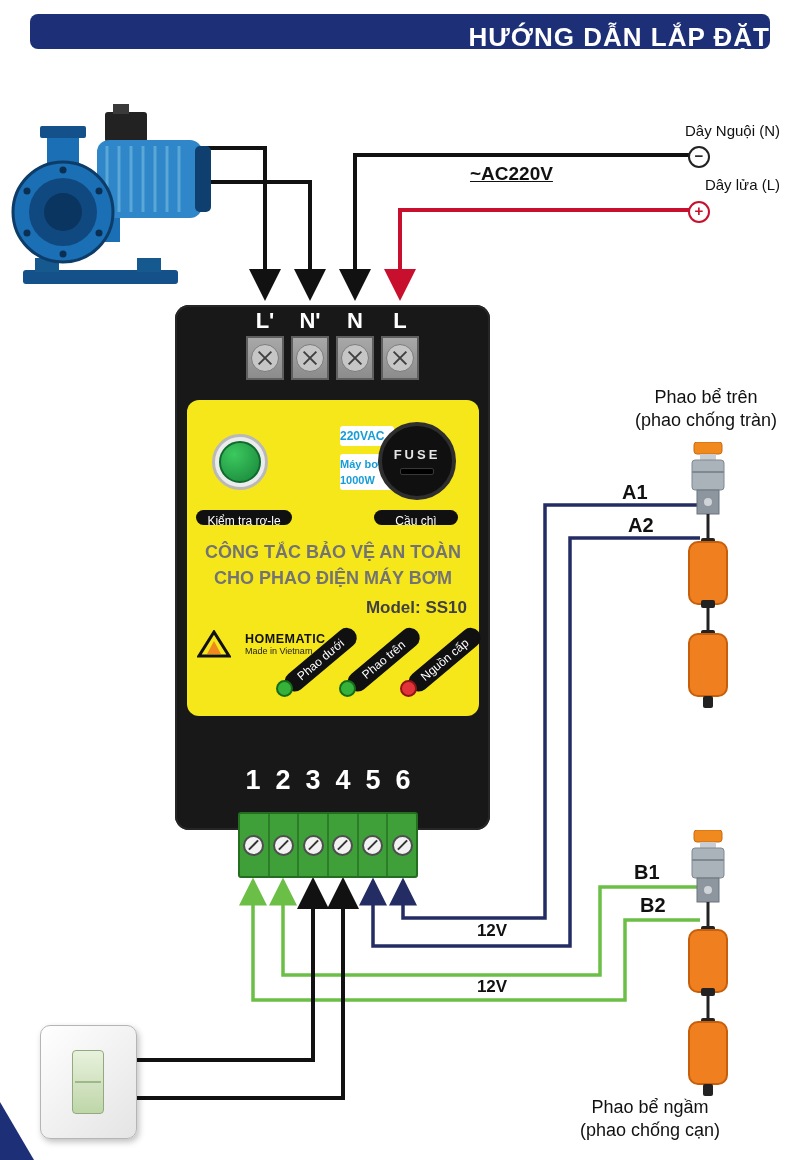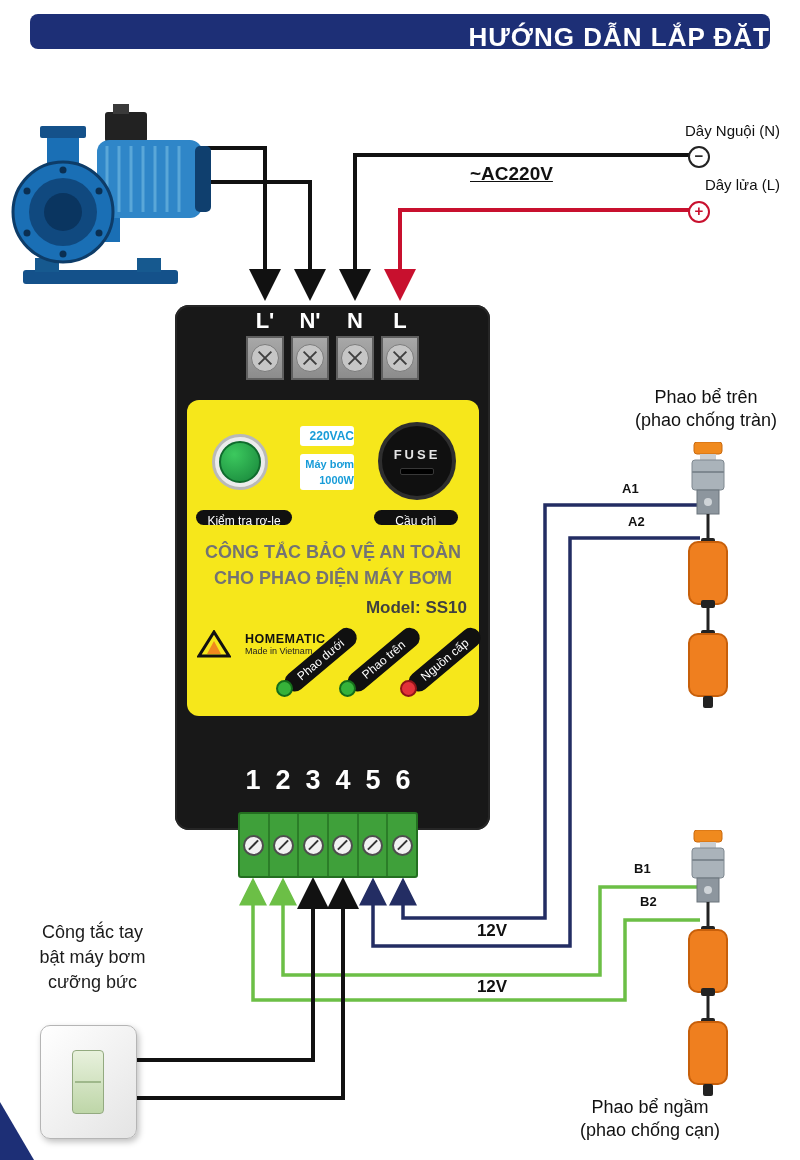--- a/index.html
+++ b/index.html
@@ -37,21 +37,21 @@
   .screw::before,.screw::after{content:"";position:absolute;left:4px;top:12px;width:18px;height:2px;background:#3f3f3f;}
   .screw::before{transform:rotate(45deg);} .screw::after{transform:rotate(-45deg);}
 
   
   .panel{left:187px;top:400px;width:292px;height:316px;background:#f6e71b;border-radius:12px;z-index:3;}
   .panel .abs{position:absolute;}
   .btn-outer{left:25px;top:34px;width:56px;height:56px;border-radius:50%;background:#ececec;
              border:3px solid #b9b9b9;box-sizing:border-box;display:flex;align-items:center;justify-content:center;}
   .btn-inner{width:38px;height:38px;border-radius:50%;border:2px solid #0f6b2d;
              background:radial-gradient(circle at 35% 30%,#3cc95e,#17843a);}
-  .badge{background:#fff;border-radius:3px;color:#189cd8;font-weight:800;text-align:right;}
+  .badge{background:#fff;border-radius:3px;color:#189cd8;font-weight:800;text-align:left;margin-left:40px;}
   .badge-v{left:113px;top:26px;width:54px;height:20px;font-size:12px;line-height:20px;}
   .badge-p{left:113px;top:54px;width:54px;height:36px;font-size:11px;line-height:1.45;padding-top:3px;box-sizing:border-box;}
   .fuse{left:191px;top:22px;width:78px;height:78px;border-radius:50%;background:#101010;
         border:4px solid #2e2e2e;box-sizing:border-box;display:flex;flex-direction:column;
         align-items:center;justify-content:center;}
   .fuse-text{color:#e5e5e5;font-size:13px;font-weight:700;letter-spacing:3px;}
   .fuse-slot{width:32px;height:5px;background:#000;border:1px solid #383838;margin-top:6px;border-radius:2px;}
   .pill{background:#101010;border-radius:11px;color:#fff;font-size:12px;text-align:center;height:15px;line-height:22px;}
   .pill-test{left:9px;top:110px;width:96px;}
   .pill-fuse{left:187px;top:110px;width:84px;}
@@ -73,21 +73,21 @@
   .tblock{left:238px;top:812px;width:180px;height:66px;background:#3fa03a;border:2px solid #236f20;
           border-radius:3px;box-sizing:border-box;display:flex;z-index:3;}
   .tcell{flex:1;border-right:2px solid #2b7d28;display:flex;align-items:center;justify-content:center;}
   .tcell:last-child{border-right:none;}
   .gscrew{position:relative;width:21px;height:21px;border-radius:50%;background:#f2f2f2;border:2px solid #4e4e4e;box-sizing:border-box;}
   .gscrew::before{content:"";position:absolute;left:2px;top:7px;width:13px;height:2px;background:#333;transform:rotate(-45deg);}
 
   
   .floatasm{z-index:2;}
   .flabel{text-align:center;font-size:18px;color:#111;line-height:23px;z-index:4;}
-  .wtag{font-size:13px;font-weight:600;z-index:4;}
+  .wtag{font-size:20px;font-weight:600;z-index:4;}
   .v12{width:60px;text-align:center;font-size:17px;font-weight:600;z-index:4;}
 
   
   .mswitch{left:40px;top:1025px;width:95px;height:112px;background:linear-gradient(135deg,#ffffff,#e4e4e4);
            border:1px solid #b5b5b5;border-radius:10px;box-shadow:2px 3px 6px rgba(0,0,0,.25);z-index:2;}
   .rocker{position:absolute;left:31px;top:24px;width:32px;height:64px;border-radius:4px;
           background:linear-gradient(#e8f1dd,#bed6a8);border:1px solid #93aa80;box-sizing:border-box;}
   .rocker::after{content:"";position:absolute;left:2px;top:30px;width:26px;height:2px;background:#9fb88b;}
   .sw-label{left:15px;top:920px;width:155px;text-align:center;font-size:18px;line-height:25px;color:#1b1b1b;z-index:4;}
 
@@ -293,24 +293,19 @@
   <div class="abs wtag" style="left:628px;top:514px;">A2</div>
   <div class="abs wtag" style="left:634px;top:861px;">B1</div>
   <div class="abs wtag" style="left:640px;top:894px;">B2</div>
   <div class="abs v12" style="left:462px;top:921px;">12V</div>
   <div class="abs v12" style="left:462px;top:977px;">12V</div>
   <div class="abs flabel" style="left:540px;top:1096px;width:220px;">
     <div>Phao bể ngầm</div>
     <div>(phao chống cạn)</div>
   </div>
 
-  <div class="abs sw-label">
-    <div>Công tắc tay</div>
-    <div>bật máy bơm</div>
-    <div>cưỡng bức</div>
-  </div>
   <div class="abs mswitch">
     <div class="rocker"></div>
   </div>
 
   <div class="abs corner"></div>
 
 </div>
 
 </body></html>

